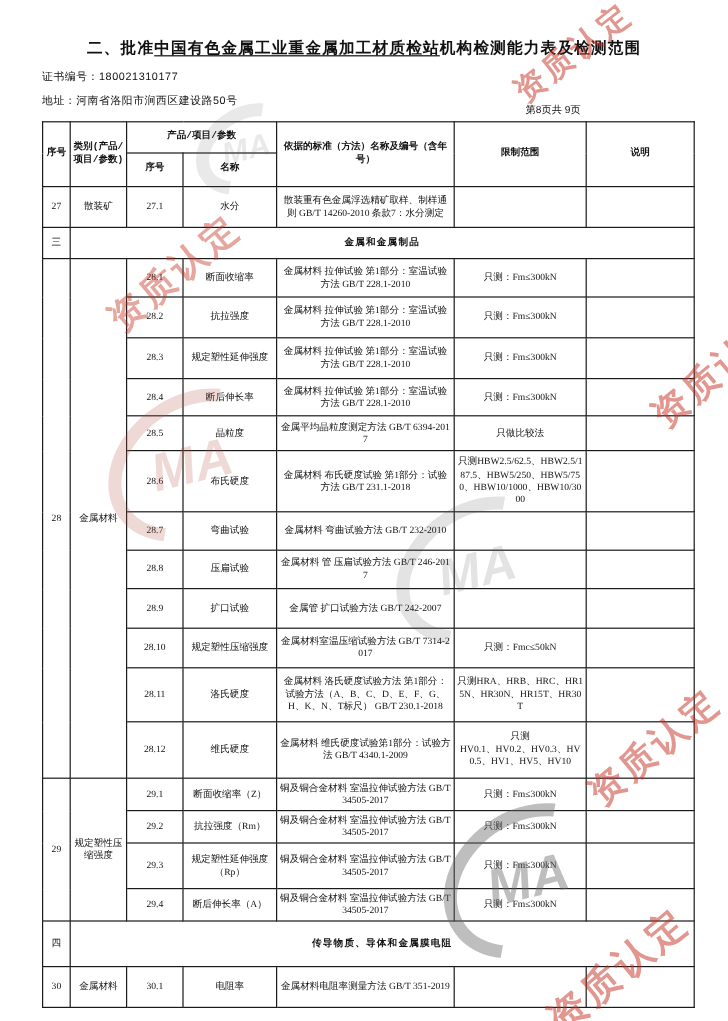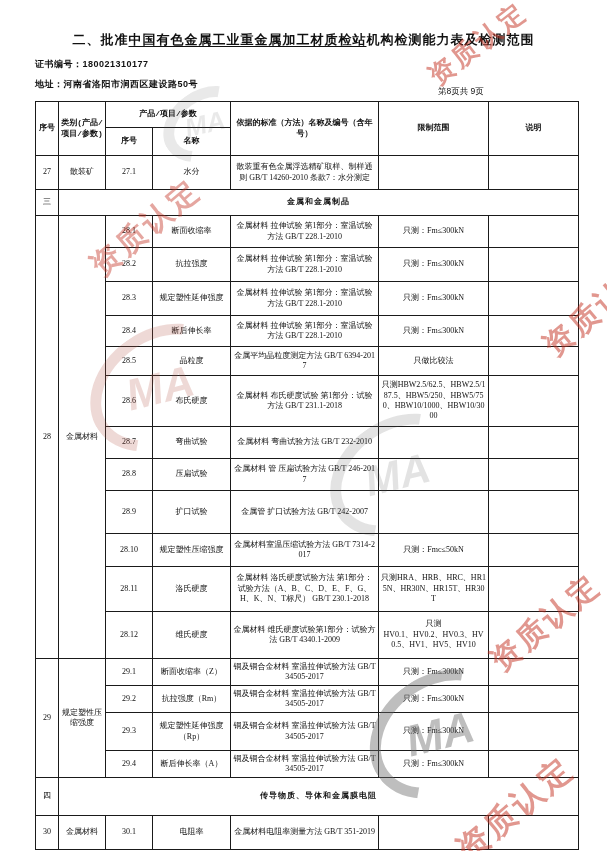--- a/index.html
+++ b/index.html
@@ -8,21 +8,21 @@
     width:607px; height:851px; position:relative; overflow:hidden;
     font-family:"Liberation Serif", serif; color:#111;
   }
   .page-title {
     position:absolute; top:31px; left:0; width:607px; text-align:center;
     font-size:13px; font-weight:bold; font-family:"Liberation Sans", sans-serif;
     letter-spacing:1px;
   }
   .page-title .org { text-decoration:underline; text-underline-offset:2px; }
   .meta-line {
-    position:absolute; left:35px; font-size:9px; font-weight:700;
+    position:absolute; left:35px; font-size:9px; font-weight:400;
     font-family:"Liberation Sans", sans-serif; letter-spacing:0.5px;
   }
   .cert-line { top:58px; }
   .addr-line { top:78px; }
   .page-indicator {
     position:absolute; top:86px; left:438px; width:140px; text-align:left;
     font-size:8.5px; font-family:"Liberation Sans", sans-serif;
   }
   table.cap {
     position:absolute; left:35px; top:101px; width:543px;
@@ -155,21 +155,21 @@
     <td></td>
     <td></td>
   </tr>
   <tr style="height:32px">
     <td>28.8</td>
     <td>压扁试验</td>
     <td>金属材料 管 压扁试验方法 GB/T 246-2017</td>
     <td></td>
     <td></td>
   </tr>
-  <tr style="height:43px">
+  <tr style="height:33px">
     <td>28.9</td>
     <td>扩口试验</td>
     <td>金属管 扩口试验方法 GB/T 242-2007</td>
     <td></td>
     <td></td>
   </tr>
   <tr style="height:33px">
     <td>28.10</td>
     <td>规定塑性压缩强度</td>
     <td>金属材料室温压缩试验方法 GB/T 7314-2017</td>

